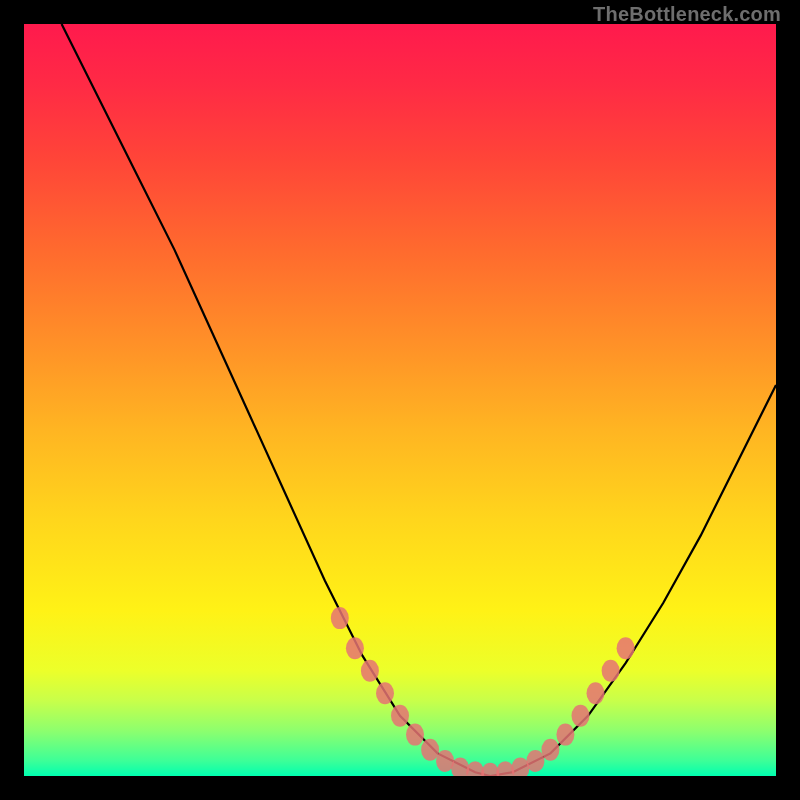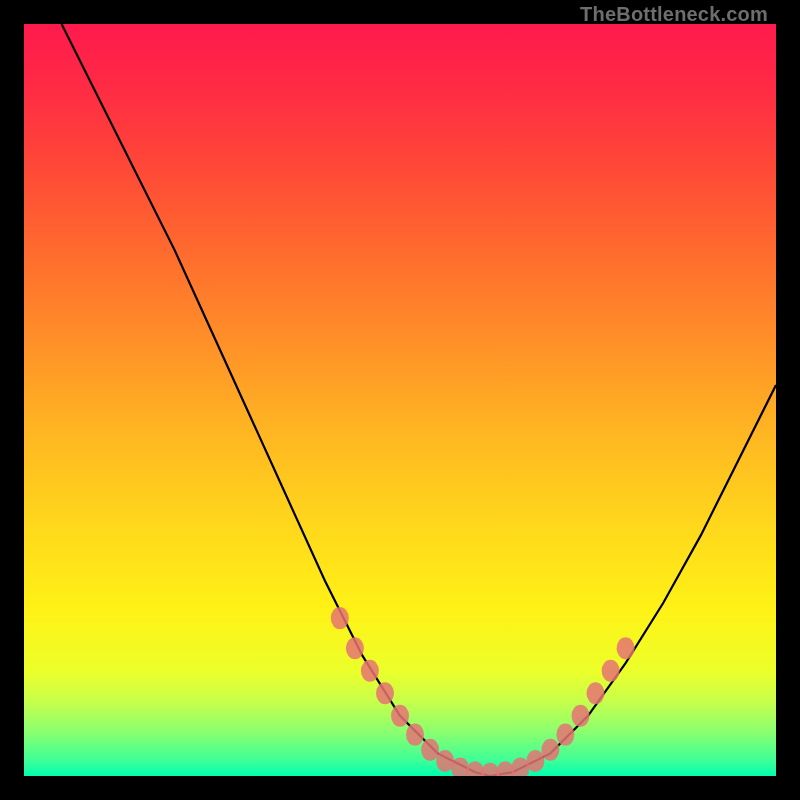--- a/index.html
+++ b/index.html
@@ -47,21 +47,21 @@
   }
   svg.curve {
     position: absolute;
     top: 0; left: 0;
     width: 752px;
     height: 752px;
   }
   .watermark {
     position: absolute;
     top: 3px;
-    right: 32px;
+    right: 19px;
     color: #6e6e6e;
     font-size: 20px;
     font-weight: 600;
     letter-spacing: 0.2px;
     pointer-events: none;
   }
   .dot {
     fill: #e57373;
     fill-opacity: 0.85;
   }

